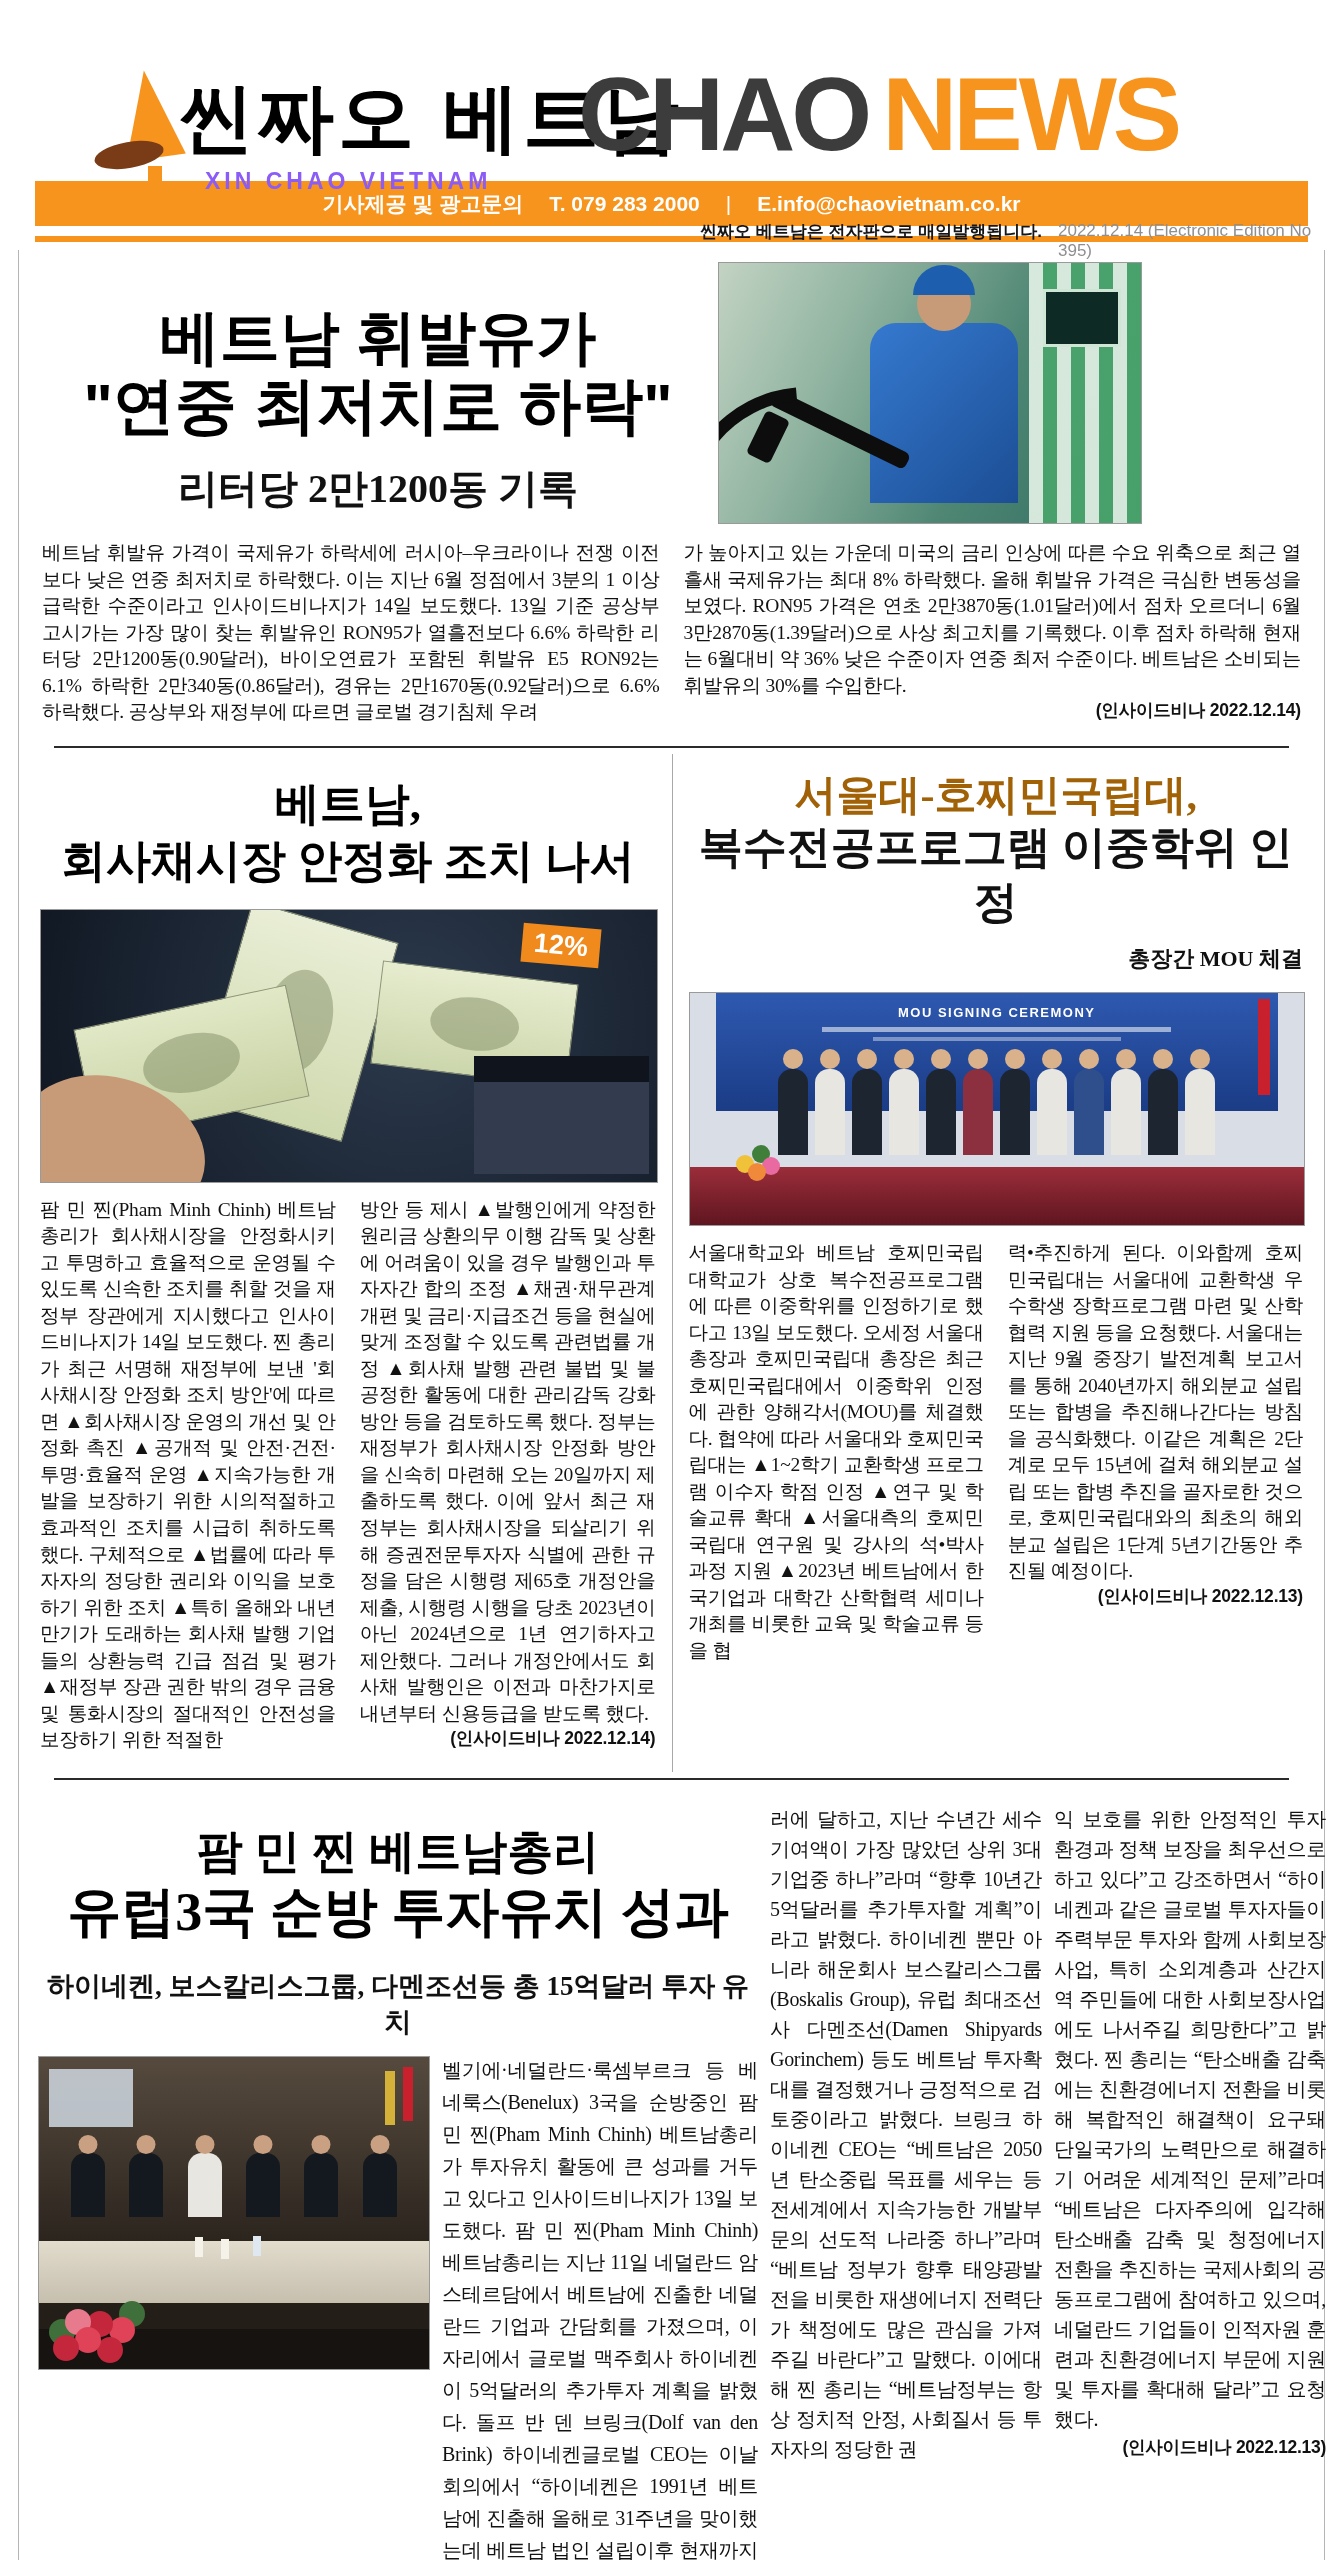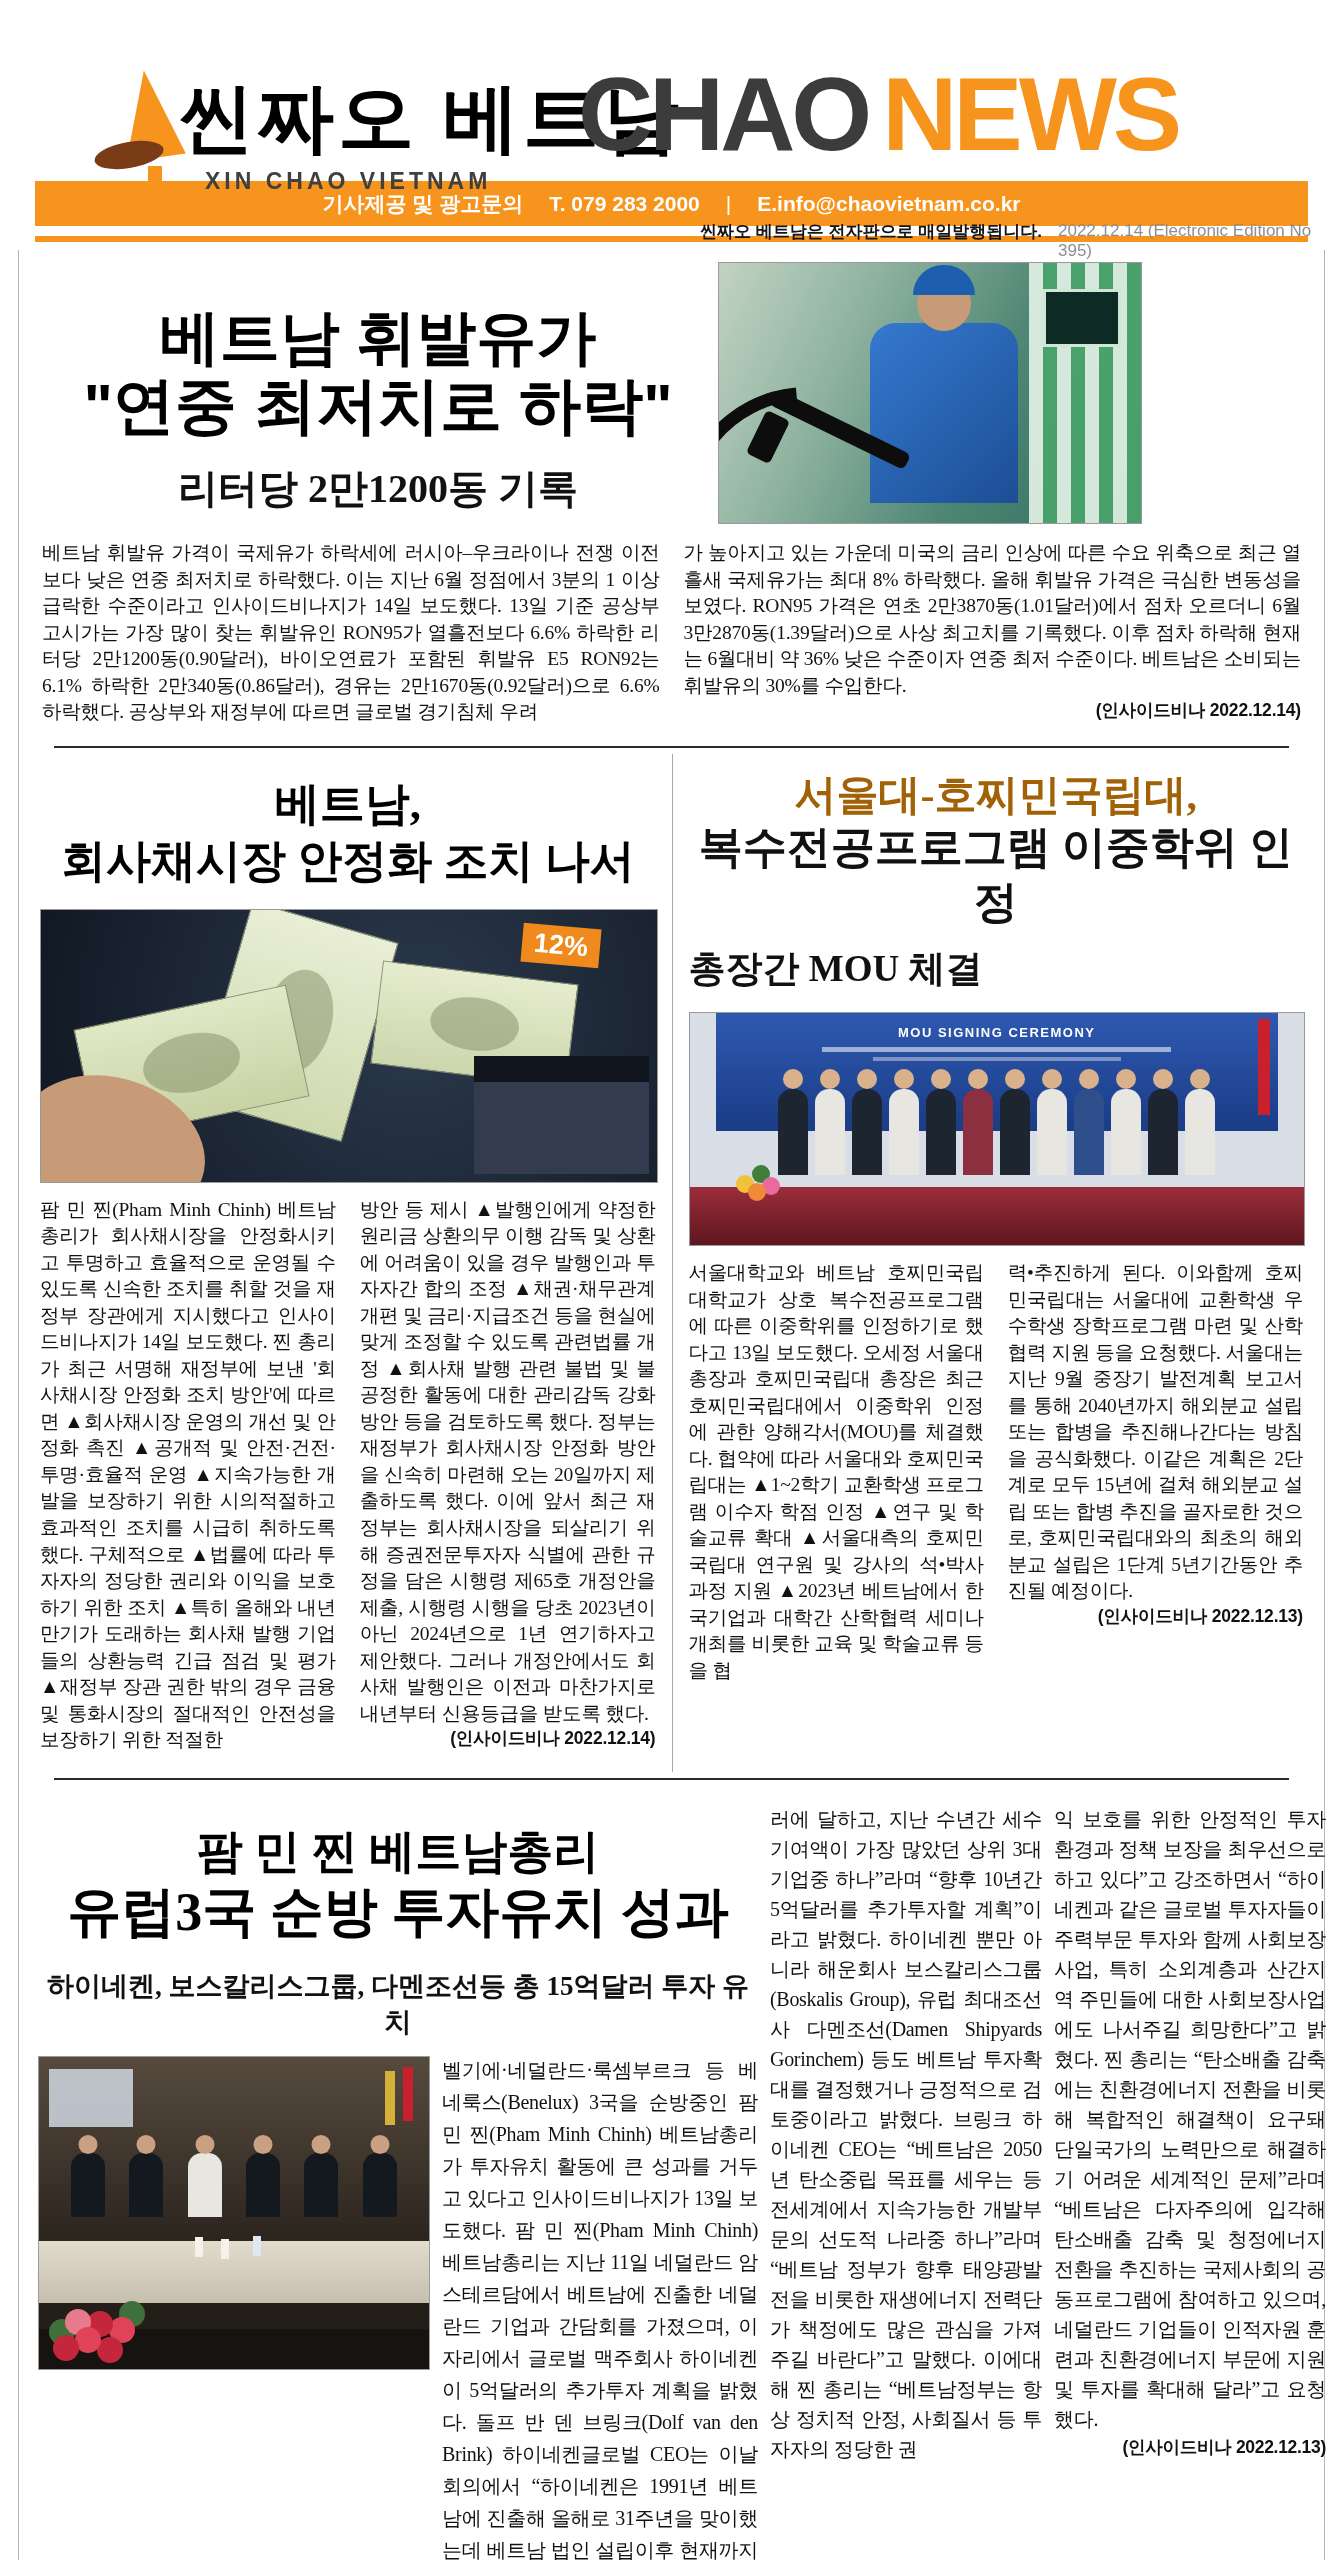--- a/index.html
+++ b/index.html
@@ -11,21 +11,21 @@
   .cone-wrap{position:absolute;left:92px;top:70px;width:110px;height:110px;}
   .cone{position:absolute;left:28px;top:0;width:0;height:0;
         border-left:30px solid transparent;border-right:30px solid transparent;
         border-bottom:88px solid #f7941d;transform:rotate(-8deg);}
   .cone-disc{position:absolute;left:2px;top:72px;width:70px;height:26px;border-radius:50%;
         background:#7a3c17;transform:rotate(-10deg);}
   .cone-foot{position:absolute;left:56px;top:96px;width:14px;height:52px;background:#f7941d;}
   .logo-kr{position:absolute;left:178px;top:68px;font-weight:900;font-size:76px;letter-spacing:4px;
         font-family:"Liberation Sans","DejaVu Sans",sans-serif;color:#000;}
   .logo-en{position:absolute;left:205px;top:168px;font-weight:700;font-size:23px;letter-spacing:4px;
-        font-family:"Liberation Sans","DejaVu Sans",sans-serif;color:#404040;}
+        font-family:"Liberation Sans","DejaVu Sans",sans-serif;color:#8b5cf6;}
   .dailynews{position:absolute;left:578px;top:62px;font-weight:800;font-size:104px;letter-spacing:-4px;
         font-family:"Liberation Sans","DejaVu Sans",sans-serif;white-space:nowrap;line-height:1;}
   .daily{color:#3c3c3c;}
   .news{color:#f7941d;margin-left:14px;}
   .tagline{position:absolute;left:700px;top:220px;font-size:17px;font-weight:700;
         font-family:"Liberation Sans","DejaVu Sans",sans-serif;color:#151515;}
   .edition{position:absolute;left:1058px;top:221px;font-size:17px;color:#8f8f8f;
         font-family:"Liberation Sans","DejaVu Sans",sans-serif;}
 
   
@@ -87,21 +87,21 @@
         border-radius:50%;background:rgba(120,130,90,.45);}
   .badge12{position:absolute;right:56px;top:16px;background:#f08a1d;color:#fff;font-weight:800;
         font-size:27px;padding:4px 12px;transform:rotate(5deg);
         font-family:"Liberation Sans","DejaVu Sans",sans-serif;}
   .bp-hand{position:absolute;left:-24px;bottom:-36px;width:190px;height:140px;border-radius:50%;
         background:#c79b77;transform:rotate(18deg);}
   .bp-laptop{position:absolute;right:8px;bottom:8px;width:175px;height:92px;background:#323c4e;
         border-top:26px solid #10141c;}
   .mou-h1{font-size:42px;line-height:1.2;text-align:center;color:#a16207;font-weight:900;}
   .mou-h2{font-size:44px;line-height:1.25;text-align:center;font-weight:900;}
-  .mou-sub{font-size:37px;font-weight:700;text-align:left;margin-top:14px;}
+  .mou-sub{font-size:22px;font-weight:700;text-align:right;margin-top:14px;}
   .mou-photo{width:100%;height:232px;margin:18px 0 14px;background:#d9dde6;}
   .mou-backdrop{position:absolute;left:26px;right:26px;top:0;height:118px;
         background:linear-gradient(#2e59b0,#1b3c86);}
   .mou-banner{padding-top:12px;text-align:center;color:#fff;font-weight:700;font-size:13px;letter-spacing:1.5px;
         font-family:"Liberation Sans","DejaVu Sans",sans-serif;}
   .mou-banner-sub{width:62%;height:5px;background:rgba(255,255,255,.55);margin:7px auto 0;}
   .mou-banner-sub2{width:44%;height:4px;background:rgba(255,255,255,.4);margin:5px auto 0;}
   .mou-flag{position:absolute;right:34px;top:6px;width:12px;height:96px;background:#c8202c;}
   .mou-people{position:absolute;left:0;right:0;top:76px;display:flex;justify-content:center;gap:7px;}
   .fig{position:relative;width:30px;height:86px;border-radius:14px 14px 0 0;background:#1d2531;}

